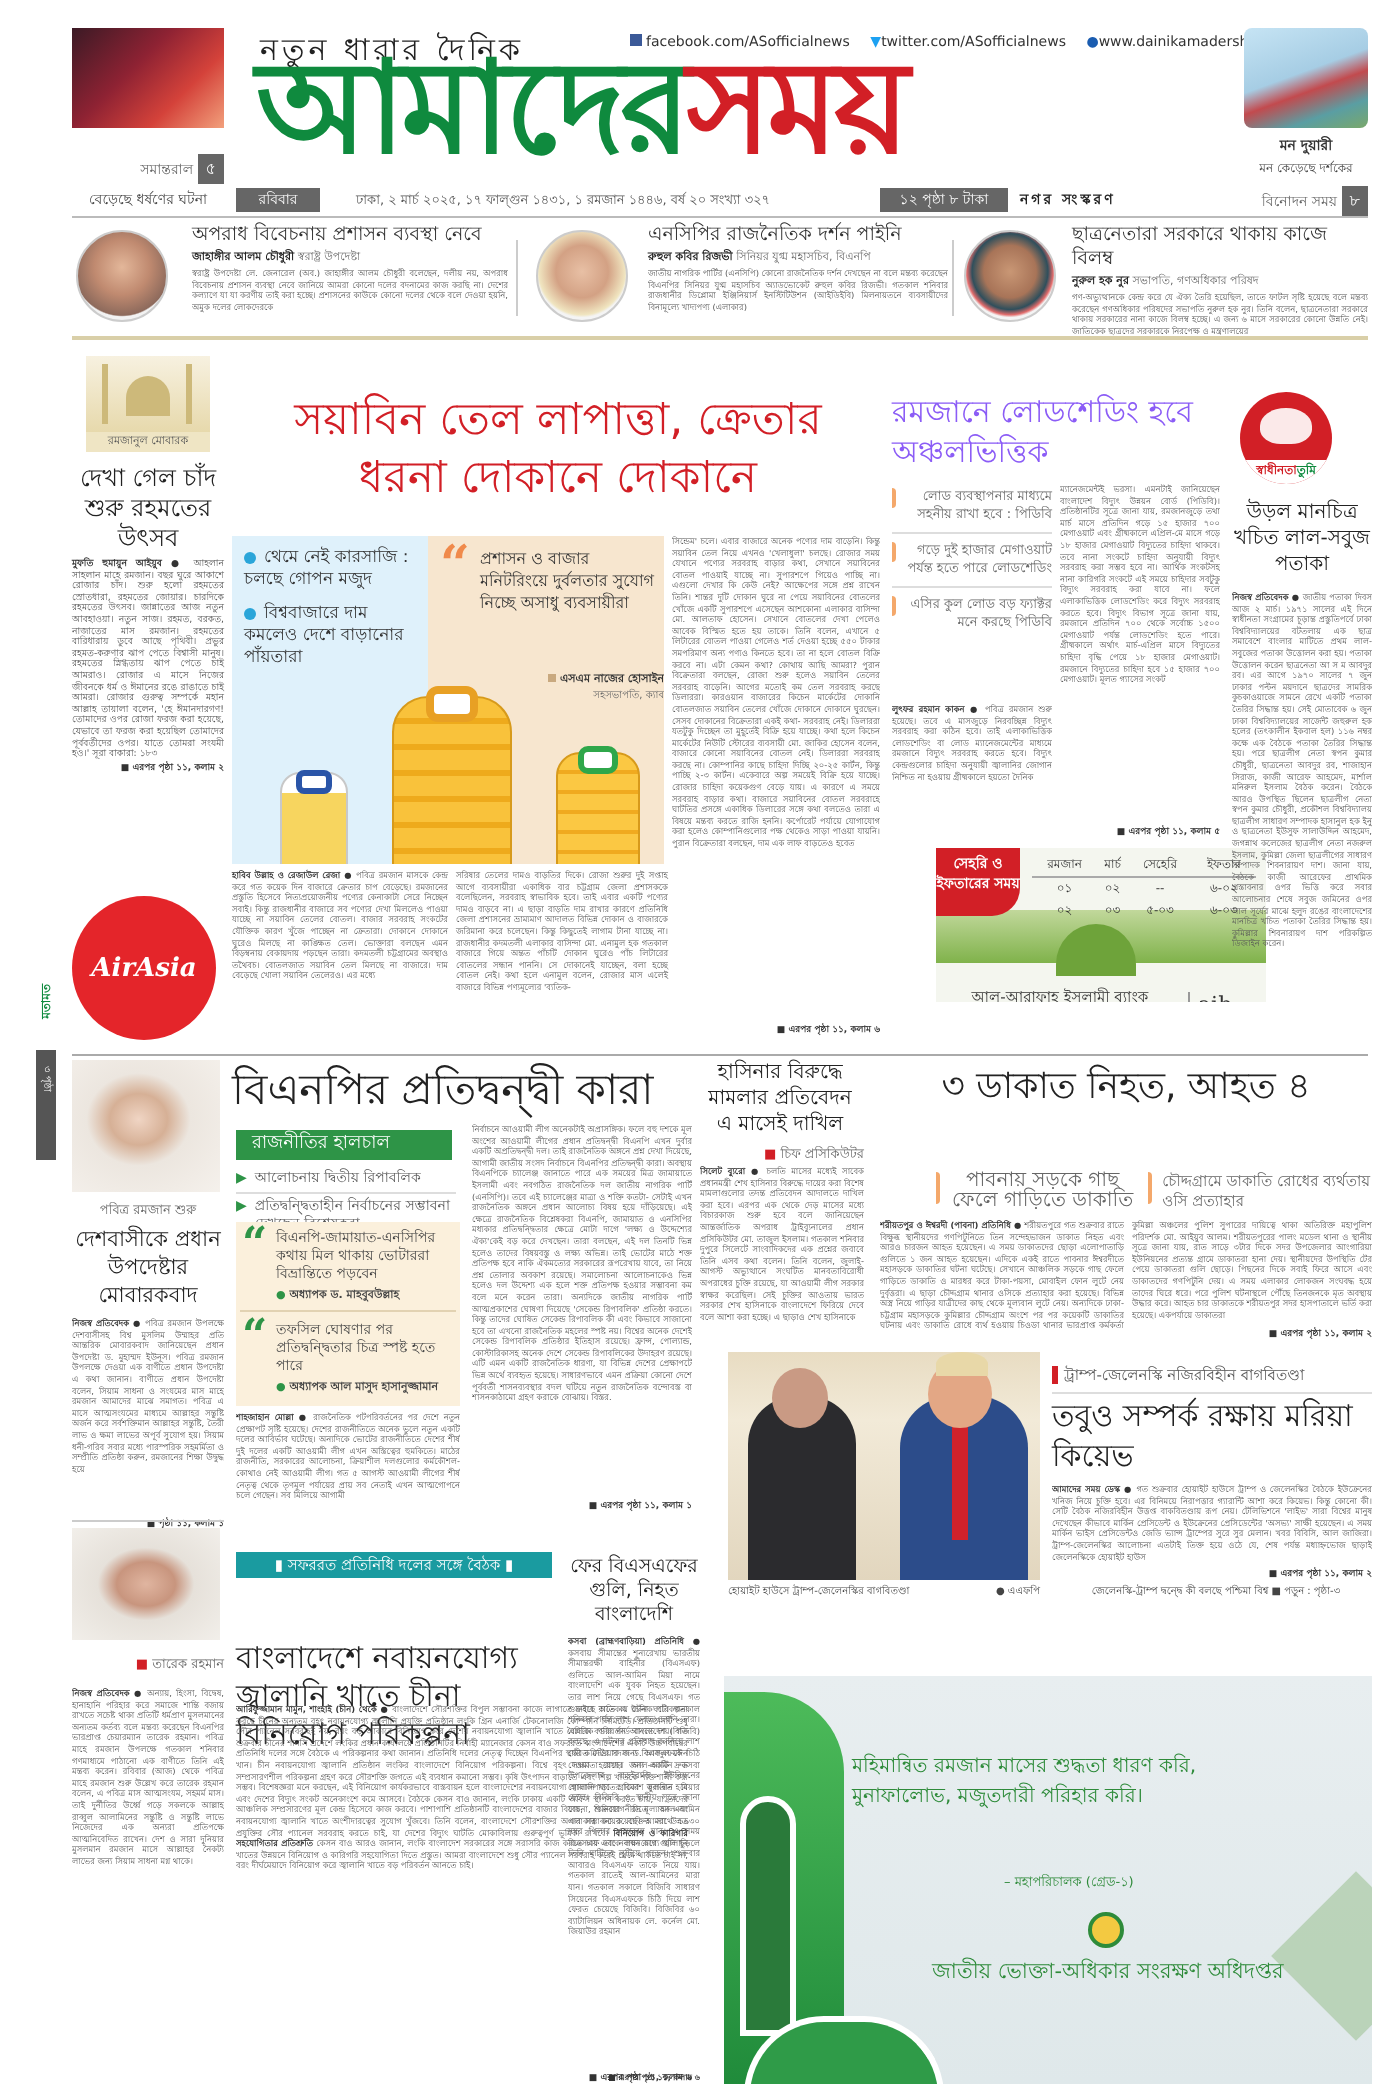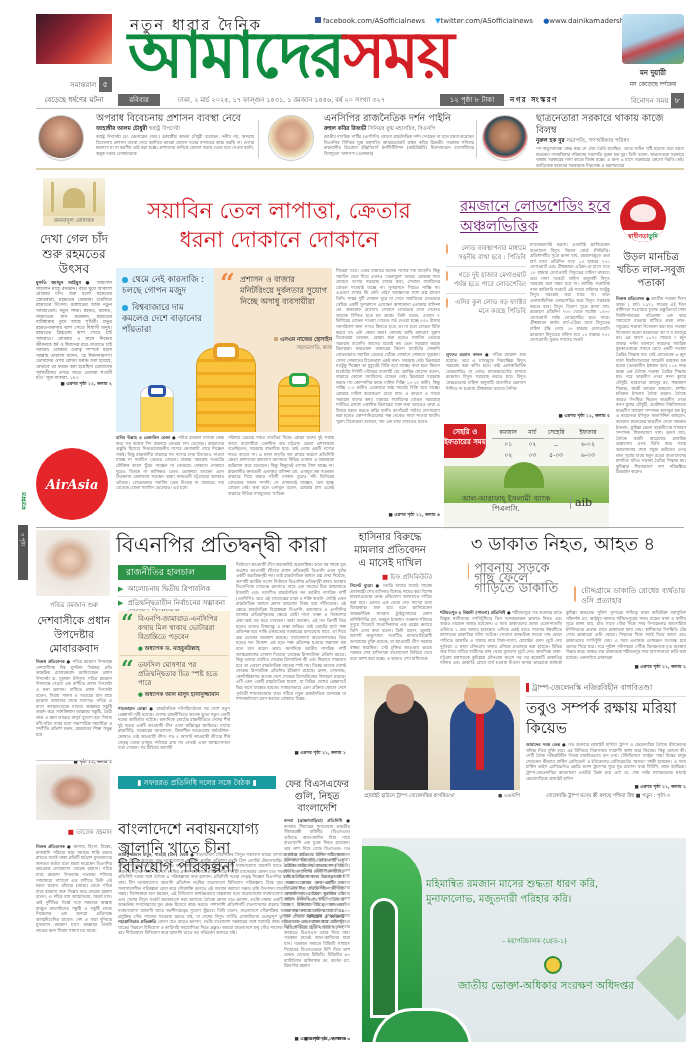--- a/index.html
+++ b/index.html
@@ -135,21 +135,21 @@
   <div class="txt"><b style="color:#333;">হাবিব উল্লাহ ও রেজাউল রেজা ●</b> <span>পবিত্র রমজান মাসকে কেন্দ্র করে গত কয়েক দিন বাজারে ক্রেতার চাপ বেড়েছে। রমজানের প্রস্তুতি হিসেবে নিত্যপ্রয়োজনীয় পণ্যের কেনাকাটা সেরে নিচ্ছেন সবাই। কিন্তু রাজধানীর বাজারে সব পণ্যের দেখা মিললেও পাওয়া যাচ্ছে না সয়াবিন তেলের বোতল। বাজার সরবরাহ সংকটের যৌক্তিক কারণ খুঁজে পাচ্ছেন না ক্রেতারা। দোকানে দোকানে ঘুরেও মিলছে না কাঙ্ক্ষিত তেল। ভোক্তারা বলছেন এমন বিড়ম্বনায় বেকায়দায় পড়ছেন তারা। কদমতলী চট্টগ্রামের অবস্থাও তথৈবচ। বোতলজাত সয়াবিন তেল মিলছে না বাজারে। দাম বেড়েছে খোলা সয়াবিন তেলেরও। এর মধ্যে</span></div>
 </div>
 <div class="abs" style="left:228px;top:435px;width:106px;">
   <div class="txt">সরিষার তেলের দামও বাড়তির দিকে। রোজা শুরুর দুই সপ্তাহ আগে ব্যবসায়ীরা একাধিক বার চট্টগ্রাম জেলা প্রশাসককে বলেছিলেন, সরবরাহ স্বাভাবিক হবে। তাই এবার একটি পণ্যের দামও বাড়বে না। এ ছাড়া বাড়তি দাম রাখার কারণে প্রতিনিধি জেলা প্রশাসনের ভ্রাম্যমাণ আদালত বিভিন্ন দোকান ও বাজারকে জরিমানা করে চলেছেন। কিন্তু কিছুতেই লাগাম টানা যাচ্ছে না। রাজধানীর কদমতলী এলাকার বাসিন্দা মো. এনামুল হক গতকাল বাজারে গিয়ে অন্তত পাঁচটি দোকান ঘুরেও পাঁচ লিটারের বোতলের সন্ধান পাননি। সে দোকানেই যাচ্ছেন, বলা হচ্ছে বোতল নেই। কথা হলে এনামুল বলেন, রোজার মাস এলেই বাজারে বিভিন্ন পণ্যমূল্যের 'ব্যতিক-</div>
 </div>
 <div class="abs" style="left:336px;top:268px;width:104px;height:245px;overflow:hidden;">
   <div class="txt">সিন্ডেম' চলে। এবার বাজারে অনেক পণ্যের দাম বাড়েনি। কিন্তু সয়াবিন তেল নিয়ে এখনও 'খেলাধুলা' চলছে। রোজার সময় যেখানে পণ্যের সরবরাহ বাড়ার কথা, সেখানে সয়াবিনের বোতল পাওয়াই যাচ্ছে না। সুপারশপে গিয়েও পাচ্ছি না। এগুলো দেখার কি কেউ নেই? আক্ষেপের সঙ্গে প্রশ্ন রাখেন তিনি। শান্তর দুটি দোকান ঘুরে না পেয়ে সয়াবিনের বোতলের খোঁজে একটি সুপারশপে এসেছেন আশকোনা এলাকার বাসিন্দা মো. আলতাফ হোসেন। সেখানে বোতলের দেখা পেলেও আবেক বিস্মিত হতে হয় তাকে। তিনি বলেন, এখানে ৫ লিটারের বোতল পাওয়া গেলেও শর্ত দেওয়া হচ্ছে ৫৫০ টাকার সমপরিমাণ অন্য পণ্যও কিনতে হবে। তা না হলে বোতল বিক্রি করবে না। এটা কেমন কথা? কোথায় আছি আমরা? পুরান বিক্রেতারা বলছেন, রোজা শুরু হলেও সয়াবিন তেলের সরবরাহ বাড়েনি। আগের মতোই কম তেল সরবরাহ করছে ডিলাররা। কারওয়ান বাজারের কিচেন মার্কেটের দোকানি বোতলজাত সয়াবিন তেলের খোঁজে দোকানে দোকানে ঘুরছেন। সেসব দোকানের বিক্রেতারা একই কথা- সরবরাহ নেই। ডিলাররা যতটুকু দিচ্ছেন তা মুহূর্তেই বিক্রি হয়ে যাচ্ছে। কথা হলে কিচেন মার্কেটের নিউটি স্টোরের ব্যবসায়ী মো. জাকির হোসেন বলেন, বাজারে কোনো সয়াবিনের বোতল নেই। ডিলাররা সরবরাহ করছে না। কোম্পানির কাছে চাহিদা দিচ্ছি ২০-২৫ কার্টন, কিন্তু পাচ্ছি ২-৩ কার্টন। একেবারে অল্প সময়েই বিক্রি হয়ে যাচ্ছে। রোজার চাহিদা কয়েকগুণ বেড়ে যায়। এ কারণে এ সময়ে সরবরাহ বাড়ার কথা। বাজারে সয়াবিনের বোতল সরবরাহে ঘাটতির প্রসঙ্গে একাধিক ডিলারের সঙ্গে কথা বলতেও তারা এ বিষয়ে মন্তব্য করতে রাজি হননি। কর্পোরেট পর্যায়ে যোগাযোগ করা হলেও কোম্পানিগুলোর পক্ষ থেকেও সাড়া পাওয়া যায়নি। পুরান বিক্রেতারা বলছেন, দাম এক লাফ বাড়তেও হবেত</div>
 </div>
 <div class="more abs" style="left:360px;top:512px;width:80px;text-align:right;">■ এরপর পৃষ্ঠা ১১, কলাম ৬</div>
 
-<div class="abs" style="left:460px;top:196px;width:160px;font-size:15px;line-height:20px;color:#701a75;text-decoration:underline;">রমজানে লোডশেডিং হবে অঞ্চলভিত্তিক</div>
+<div class="abs" style="left:446px;top:196px;width:160px;font-size:15px;line-height:20px;color:#8b5cf6;">রমজানে লোডশেডিং হবে অঞ্চলভিত্তিক</div>
 <div class="abs" style="left:446px;top:242px;width:80px;text-align:right;">
   <div style="font-size:6.5px;line-height:9px;color:#666;border-bottom:1px solid #ddd;padding:2px 0 4px;display:flex;">
       <span class="sidebar-bar"></span>
       <span>লোড ব্যবস্থাপনার মাধ্যমে সহনীয় রাখা হবে : পিডিবি</span>
     </div>
   <div style="font-size:6.5px;line-height:9px;color:#666;border-bottom:1px solid #ddd;padding:4px 0;display:flex;">
       <span class="sidebar-bar"></span>
       <span>গড়ে দুই হাজার মেগাওয়াট পর্যন্ত হতে পারে লোডশেডিং</span>
     </div>
   <div style="font-size:6.5px;line-height:9px;color:#666;padding:4px 0;display:flex;">
@@ -158,21 +158,21 @@
     </div>
 </div>
 <div class="abs" style="left:446px;top:352px;width:80px;height:100px;overflow:hidden;">
   <div class="txt"><b style="color:#333;">লুৎফর রহমান কাকন ●</b> <span>পবিত্র রমজান শুরু হয়েছে। তবে এ মাসজুড়ে নিরবচ্ছিন্ন বিদ্যুৎ সরবরাহ করা কঠিন হবে। তাই এলাকাভিত্তিক লোডশেডিং বা লোড ম্যানেজমেন্টের মাধ্যমে রমজানে বিদ্যুৎ সরবরাহ করতে হবে। বিদ্যুৎ কেন্দ্রগুলোর চাহিদা অনুযায়ী জ্বালানির জোগান নিশ্চিত না হওয়ায় গ্রীষ্মকালে হয়তো দৈনিক</span></div>
 </div>
 <div class="abs" style="left:530px;top:242px;width:80px;height:176px;overflow:hidden;">
   <div class="txt">ম্যানেজমেন্টই ভরসা। এমনটাই জানিয়েছেন বাংলাদেশ বিদ্যুৎ উন্নয়ন বোর্ড (পিডিবি)। প্রতিষ্ঠানটির সূত্রে জানা যায়, রমজানজুড়ে তথা মার্চ মাসে প্রতিদিন গড়ে ১৫ হাজার ৭০০ মেগাওয়াট এবং গ্রীষ্মকালে এপ্রিল-মে মাসে গড়ে ১৮ হাজার মেগাওয়াট বিদ্যুতের চাহিদা থাকবে। তবে নানা সংকটে চাহিদা অনুযায়ী বিদ্যুৎ সরবরাহ করা সম্ভব হবে না। আর্থিক সংকটসহ নানা কারিগরি সংকটে এই সময়ে চাহিদার সবটুকু বিদ্যুৎ সরবরাহ করা যাবে না। ফলে এলাকাভিত্তিক লোডশেডিং করে বিদ্যুৎ সরবরাহ করতে হবে। বিদ্যুৎ বিভাগ সূত্রে জানা যায়, রমজানে প্রতিদিন ৭০০ থেকে সর্বোচ্চ ১৫০০ মেগাওয়াট পর্যন্ত লোডশেডিং হতে পারে। গ্রীষ্মকালে অর্থাৎ মার্চ-এপ্রিল মাসে বিদ্যুতের চাহিদা বৃদ্ধি পেয়ে ১৮ হাজার মেগাওয়াট। রমজানে বিদ্যুতের চাহিদা হবে ১৫ হাজার ৭০০ মেগাওয়াট। মূলত গ্যাসের সংকট</div>
 </div>
 <div class="more abs" style="left:540px;top:413px;width:70px;text-align:right;">■ এরপর পৃষ্ঠা ১১, কলাম ৫</div>
 
-<div class="abs" style="left:444px;top:424px;width:165px;height:105px;background:linear-gradient(180deg,#f4f6ef 0 40%,#c2d89c 40%,#7fb24a 75%,#f4f6ef 75%);overflow:hidden;padding-left:44px;">
+<div class="abs" style="left:468px;top:424px;width:165px;height:77px;background:linear-gradient(180deg,#f4f6ef 0 40%,#c2d89c 40%,#7fb24a 75%,#f4f6ef 75%);overflow:hidden;padding-left:44px;">
   <div style="position:absolute;left:0;top:0;width:42px;height:34px;background:#d21f26;color:#fff;font-size:7px;line-height:10px;text-align:center;padding-top:3px;border-radius:0 0 14px 0;font-weight:bold;">সেহরি ও ইফতারের সময়</div>
   <table style="position:absolute;left:48px;top:3px;width:112px;border-collapse:collapse;font-size:6px;text-align:center;color:#333;">
     <tbody>
         <tr>
           <th style="font-weight:normal;border-bottom:1px solid #aaa;">রমজান</th>
           <th style="font-weight:normal;border-bottom:1px solid #aaa;">মার্চ</th>
           <th style="font-weight:normal;border-bottom:1px solid #aaa;">সেহেরি</th>
           <th style="font-weight:normal;border-bottom:1px solid #aaa;">ইফতার</th>
         </tr>
     <tr>
@@ -261,21 +261,21 @@
 <div class="abs" style="left:350px;top:530px;width:80px;font-size:10px;line-height:13px;text-align:center;color:#222;">হাসিনার বিরুদ্ধে মামলার প্রতিবেদন এ মাসেই দাখিল</div>
 <div class="abs" style="left:362px;top:572px;width:70px;font-size:6.5px;color:#666;text-align:right;"><span style="color:#d21f26;">■ </span><span>চিফ প্রসিকিউটর</span></div>
 <div class="abs" style="left:350px;top:583px;width:82px;height:168px;overflow:hidden;">
   <div class="txt"><b style="color:#333;">সিলেট ব্যুরো ●</b> <span>চলতি মাসের মধ্যেই সাবেক প্রধানমন্ত্রী শেখ হাসিনার বিরুদ্ধে দায়ের করা বিশেষ মামলাগুলোর তদন্ত প্রতিবেদন আদালতে দাখিল করা হবে। এরপর এক থেকে দেড় মাসের মধ্যে বিচারকাজ শুরু হবে বলে জানিয়েছেন আন্তর্জাতিক অপরাধ ট্রাইব্যুনালের প্রধান প্রসিকিউটর মো. তাজুল ইসলাম। গতকাল শনিবার দুপুরে সিলেটে সাংবাদিকদের এক প্রশ্নের জবাবে তিনি এসব কথা বলেন। তিনি বলেন, জুলাই-আগস্ট অভ্যুত্থানে সংঘটিত মানবতাবিরোধী অপরাধের চুক্তি রয়েছে, যা আওয়ামী লীগ সরকার স্বাক্ষর করেছিল। সেই চুক্তির আওতায় ভারত সরকার শেখ হাসিনাকে বাংলাদেশে ফিরিয়ে দেবে বলে আশা করা হচ্ছে। এ ছাড়াও শেখ হাসিনাকে</span></div>
 </div>
 <div class="more abs" style="left:352px;top:748px;width:80px;text-align:right;">■ এরপর পৃষ্ঠা ১১, কলাম ৬</div>
 
 <div class="abs" style="left:440px;top:532px;width:246px;text-align:center;font-size:18px;line-height:24px;color:#222;">
   <div>৩ ডাকাত নিহত, আহত ৪</div>
 </div>
-<div class="abs" style="left:468px;top:563px;width:100px;font-size:13px;line-height:10px;color:#666;display:flex;">
+<div class="abs" style="left:468px;top:586px;width:100px;font-size:10px;line-height:10px;color:#666;display:flex;text-align:center;">
     <span class="sidebar-bar" style="height:16px;"></span>
     <span>পাবনায় সড়কে গাছ ফেলে গাড়িতে ডাকাতি</span>
   </div>
 <div class="abs" style="left:574px;top:586px;width:112px;font-size:7.5px;line-height:10px;color:#666;display:flex;">
     <span class="sidebar-bar" style="height:16px;"></span>
     <span>চৌদ্দগ্রামে ডাকাতি রোধের ব্যর্থতায় ওসি প্রত্যাহার</span>
   </div>
 <div class="abs" style="left:440px;top:610px;width:122px;height:54px;overflow:hidden;">
   <div class="txt"><b style="color:#333;">শরীয়তপুর ও ঈশ্বরদী (পাবনা) প্রতিনিধি ●</b> <span>শরীয়তপুরে গত শুক্রবার রাতে বিক্ষুব্ধ স্থানীয়দের গণপিটুনিতে তিন সন্দেহভাজন ডাকাত নিহত এবং আরও চারজন আহত হয়েছেন। এ সময় ডাকাতদের ছোড়া এলোপাতাড়ি গুলিতে ১ জন আহত হয়েছেন। এদিকে একই রাতে পাবনার ঈশ্বরদীতে মহাসড়কে ডাকাতির ঘটনা ঘটেছে। সেখানে আঞ্চলিক সড়কে গাছ ফেলে গাড়িতে ডাকাতি ও মারধর করে টাকা-পয়সা, মোবাইল ফোন লুটে নেয় দুর্বৃত্তরা। এ ছাড়া চৌদ্দগ্রাম থানার ওসিকে প্রত্যাহার করা হয়েছে। বিভিন্ন অস্ত্র নিয়ে গাড়ির যাত্রীদের কাছ থেকে মূল্যবান লুটে নেয়। অন্যদিকে ঢাকা-চট্টগ্রাম মহাসড়কে কুমিল্লার চৌদ্দগ্রাম অংশে পর পর কয়েকটি ডাকাতির ঘটনায় এবং ডাকাতি রোধে ব্যর্থ হওয়ায় চিওড়া থানার ভারপ্রাপ্ত কর্মকর্তা গত মো. জাবেদ উদ্দিনকে প্রত্যাহার করা হয়েছে। গতকাল শনিবার সন্ধ্যায় বিষয়টি নিশ্চিত করেছেন</span></div>
 </div>
@@ -331,14 +331,14 @@
   <div style="position:absolute;left:0;top:8px;width:60px;height:200px;background:linear-gradient(180deg,#4dbb5a 0%,#1f8a3a 100%);border-radius:0 40px 0 0;"></div>
   <div style="position:absolute;left:8px;top:60px;width:28px;height:120px;background:#2a7a3a;border:3px solid #fff;border-radius:14px 14px 0 0;"></div>
   <div style="position:absolute;left:10px;top:170px;width:100px;height:40px;background:#2f9b48;border-radius:50px 50px 0 0;border:3px solid #fff;"></div>
   <div style="position:absolute;left:286px;top:110px;width:60px;height:60px;background:#a9c9a4;transform:rotate(45deg);opacity:.7;"></div>
   <div style="position:absolute;left:64px;top:38px;width:248px;font-size:10px;line-height:15px;color:#2e8b3a;">
     <div>মহিমান্বিত রমজান মাসের শুদ্ধতা ধারণ করি,</div>
     <div>মুনাফালোভ, মজুতদারী পরিহার করি।</div>
   </div>
   <div style="position:absolute;left:140px;top:98px;font-size:6.5px;color:#2e8b3a;">– মহাপরিচালক (গ্রেড-১)</div>
   <div style="position:absolute;left:182px;top:118px;width:18px;height:18px;border-radius:50%;background:#f3c941;border:2px solid #2e8b3a;"></div>
-  <div style="position:absolute;left:89px;top:140px;width:190px;font-size:10.5px;text-align:center;color:#2e8b3a;">জাতীয় ভোক্তা-অধিকার সংরক্ষণ অধিদপ্তর</div>
+  <div style="position:absolute;left:104px;top:140px;width:190px;font-size:10.5px;color:#2e8b3a;">জাতীয় ভোক্তা-অধিকার সংরক্ষণ অধিদপ্তর</div>
 </div>
 
 </body></html>

